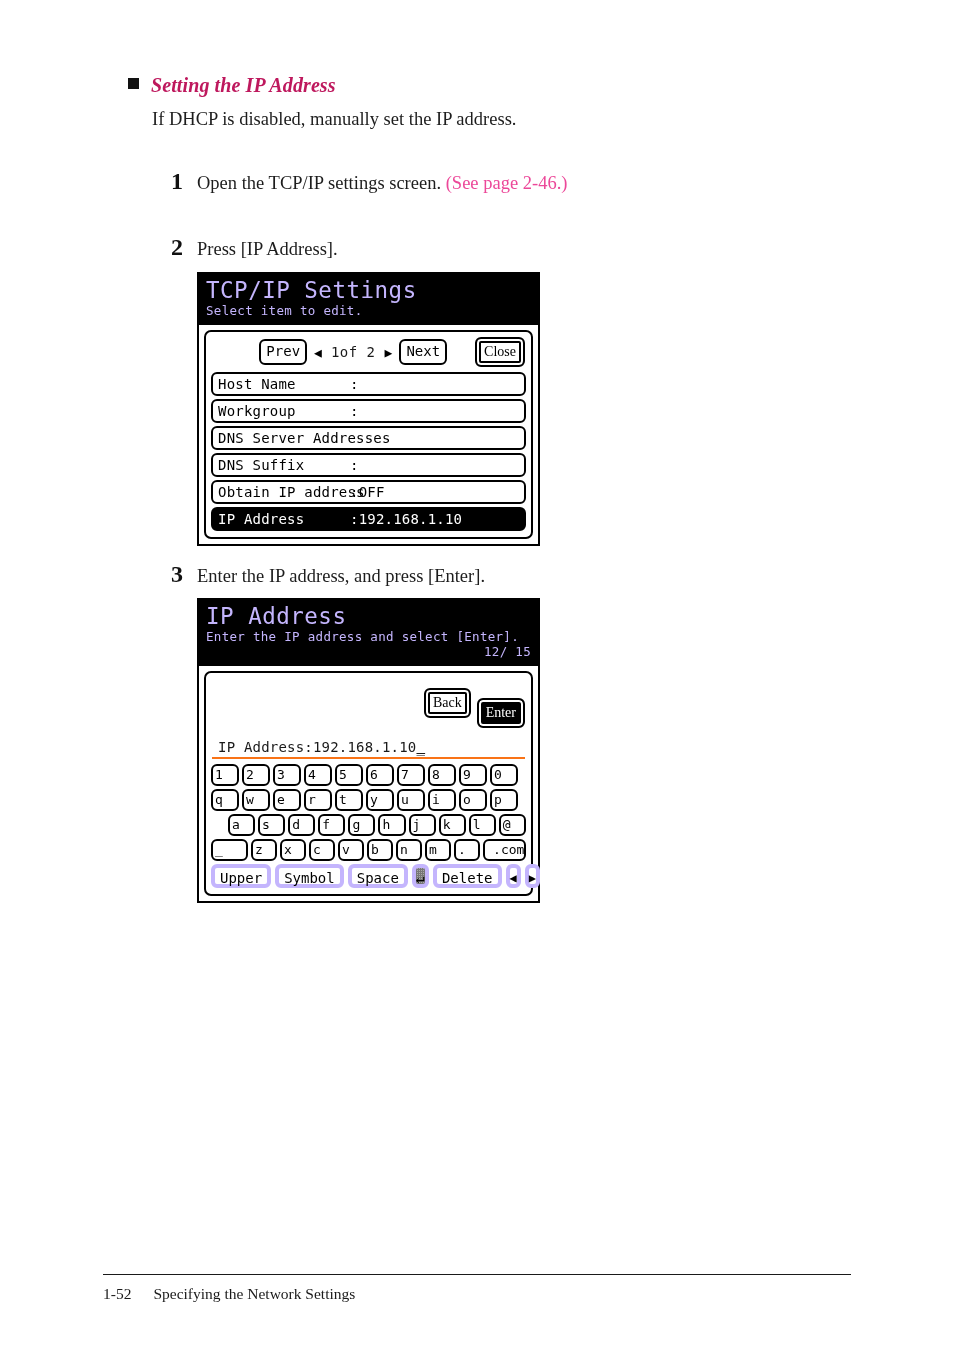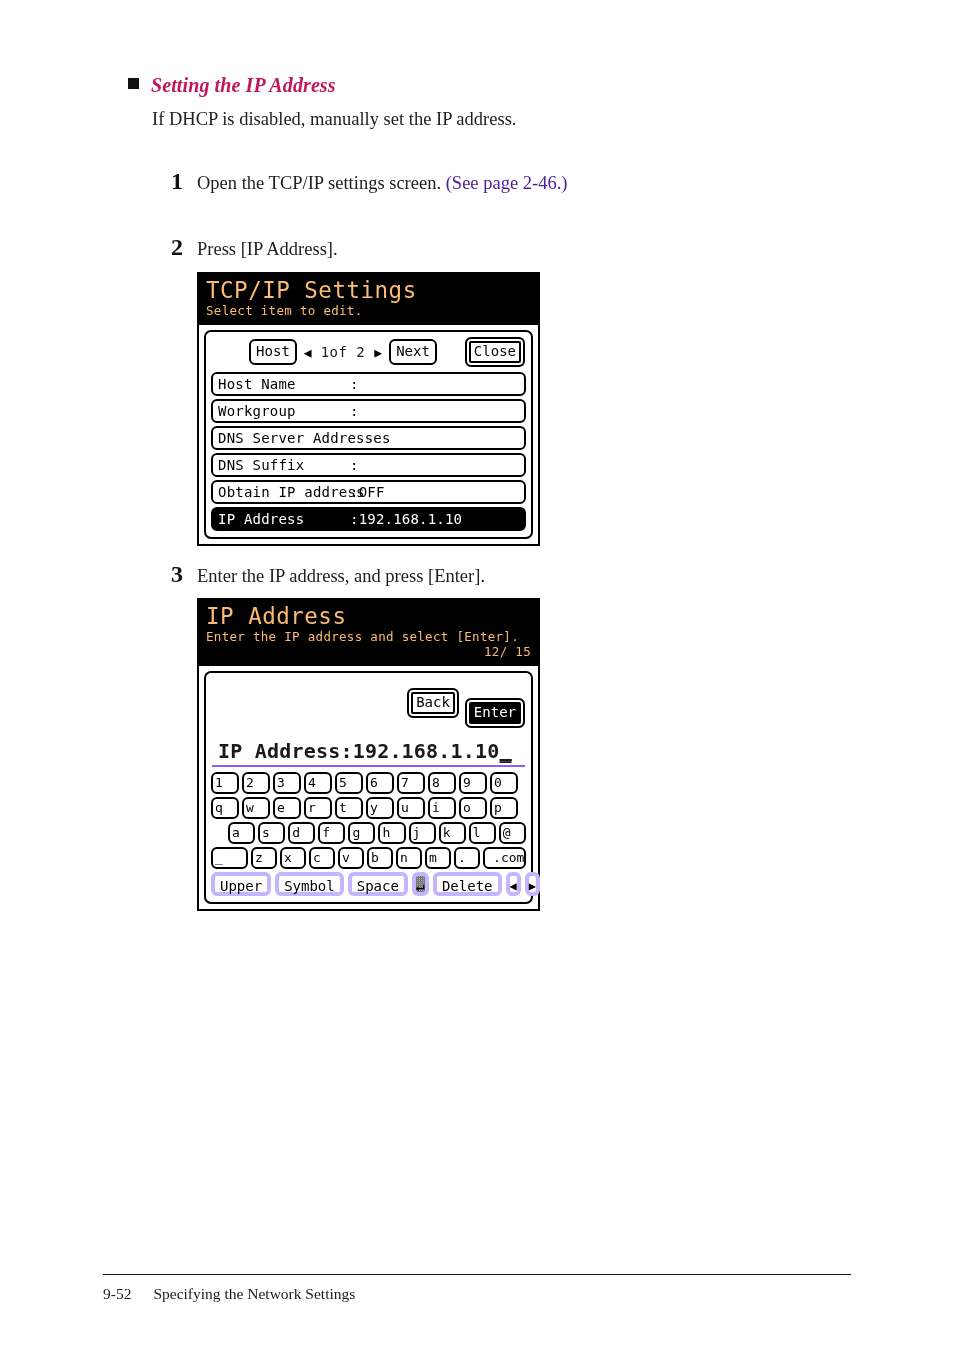--- a/index.html
+++ b/index.html
@@ -61,42 +61,42 @@
     font-family: "Liberation Serif", serif;
     font-weight: bold;
     font-size: 24px;
     width: 26px;
     color: #111;
   }
   .step-text {
     font-size: 18.5px;
     color: #1d1d1d;
   }
-  .xref-link { color: #4c1d95; margin-top: 30px; }
+  .xref-link { color: #ec4899; margin-top: 30px; }
 
   #step-1 { left: 171px; top: 168px; }
   #step-2 { left: 171px; top: 234px; }
   #step-3 { left: 171px; top: 561px; }
 
   
   .lcd {
     position: absolute;
     left: 197px;
     width: 343px;
     background: #ffffff;
     border: 2px solid #000;
     box-sizing: border-box;
     font-family: "DejaVu Sans Mono", monospace;
   }
   #lcd-tcpip { top: 272px; }
   #lcd-ipaddr { top: 598px; }
 
   .lcd-header {
     background: #000;
-    color: #fdba74;
+    color: #c4b5fd;
     padding: 4px 7px 5px 7px;
     position: relative;
   }
   .lcd-title {
     font-size: 22.5px;
     line-height: 25px;
     letter-spacing: .5px;
     font-weight: normal;
     white-space: nowrap;
   }
@@ -142,20 +142,21 @@
     font-family: "DejaVu Sans Mono", monospace;
     font-size: 14px;
     line-height: 15px;
     padding: 3px 5px 4px 5px;
     white-space: nowrap;
     box-sizing: border-box;
   }
   .btn.double {
     box-shadow: inset 0 0 0 2px #fff, inset 0 0 0 4px #000;
     padding: 5px 7px 6px 7px;
+    font-family: Liberation Serif, serif;
   }
   .btn.inverted {
     background: #000;
     color: #fff;
   }
   .btn.inverted.double {
     box-shadow: inset 0 0 0 2px #fff, inset 0 0 0 4px #000;
     margin-top: 20px;
   }
   .nav-arrow {
@@ -192,27 +193,26 @@
   .list-row:last-child { margin-bottom: 0; }
   .list-row.selected {
     background: #000;
     color: #fff;
   }
   .row-label { width: 132px; flex: none; white-space: nowrap; }
   .row-value { white-space: nowrap; }
 
   
   .field-line {
-    font-size: 20px;
+    font-size: 14px;
     letter-spacing: .2px;
     padding: 6px 0 2px 6px;
-    border-bottom: 2px solid #8b5cf6;
+    border-bottom: 2px solid #f97316;
     margin: 0 1px 5px 1px;
     white-space: nowrap;
-    font-weight: bold;
   }
   .caret { text-decoration: underline; }
 
   .kb-row {
     display: flex;
     gap: 3px;
     margin-bottom: 3px;
   }
   .kb-row.indent { padding-left: 17px; }
   .key {
@@ -307,21 +307,21 @@
   <div class="lcd" id="lcd-tcpip">
     <div class="lcd-header">
       <div class="lcd-title">TCP/IP Settings</div>
       <div class="lcd-subtitle">Select item to edit.</div>
     </div>
     <div class="lcd-body">
       <div class="lcd-body-inner">
 
         <div class="nav-row">
           <span class="nav-spacer"></span>
-          <span class="btn">Host</span>
+          <span class="btn">Prev</span>
           <span class="nav-arrow">◀</span>
           <span class="nav-page">1of  2</span>
           <span class="nav-arrow">▶</span>
           <span class="btn">Next</span>
           <span class="nav-gap"></span>
           <span class="btn double">Close</span>
         </div>
 
         <div>
           <div class="list-row">
@@ -435,17 +435,17 @@
             <span class="key-fn arrow">▶</span>
           </div>
         </div>
 
       </div>
     </div>
   </div>
 
   <div class="footer-rule"></div>
   <div class="footer-text">
-    <span>9-52</span>
+    <span>1-52</span>
     <span>Specifying the Network Settings</span>
   </div>
 
 </div>
 
 </body></html>

